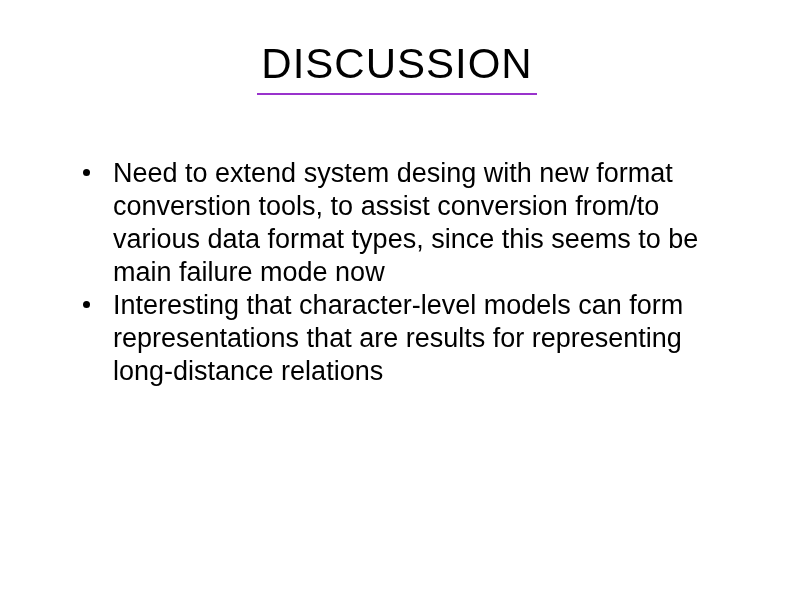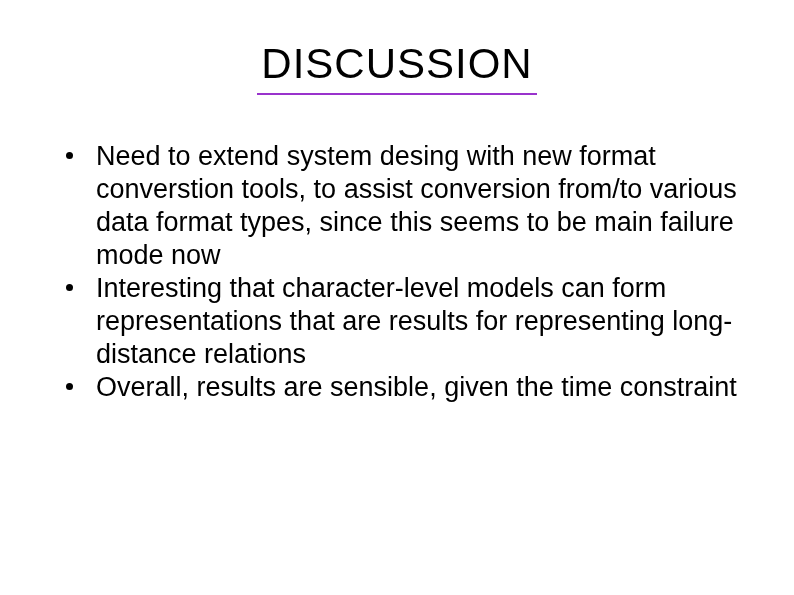--- a/index.html
+++ b/index.html
@@ -35,21 +35,21 @@
     height: 0;
     border-bottom: 2px solid #9933cc;
   }
   .body {
     position: absolute;
     top: 140px;
     left: 48px;
     right: 30px;
   }
   ul {
-    margin: 0;
+    margin: 17px;
     padding: 0;
     list-style: none;
   }
   li {
     position: relative;
     padding-left: 48px;
     font-size: 27px;
     line-height: 1.22;
     margin-bottom: 0;
   }
@@ -67,16 +67,15 @@
 </head>
 <body>
 
 <div class="slide">
   <div class="title">DISCUSSION</div>
   <div class="underline"></div>
   <div class="body">
     <ul>
       <li>Need to extend system desing with new format converstion tools, to assist conversion from/to various data format types, since this seems to be main failure mode now</li>
       <li>Interesting that character-level models can form representations that are results for representing long-distance relations</li>
-      <li>Overall, results are sensible, given the time constraint</li>
     </ul>
   </div>
 </div>
 
 </body></html>

